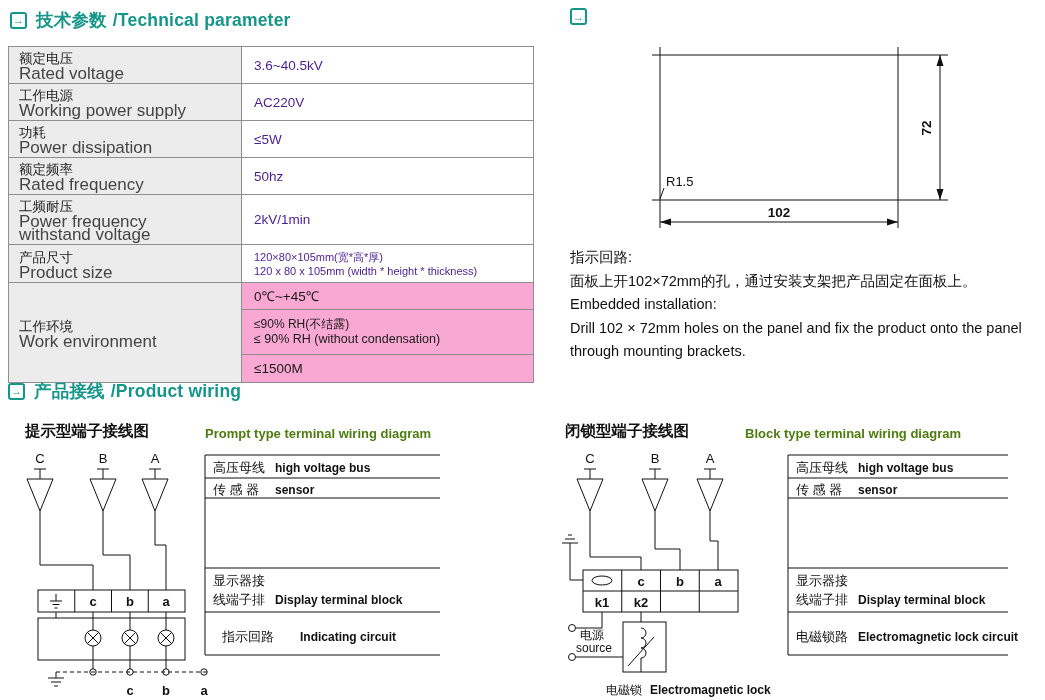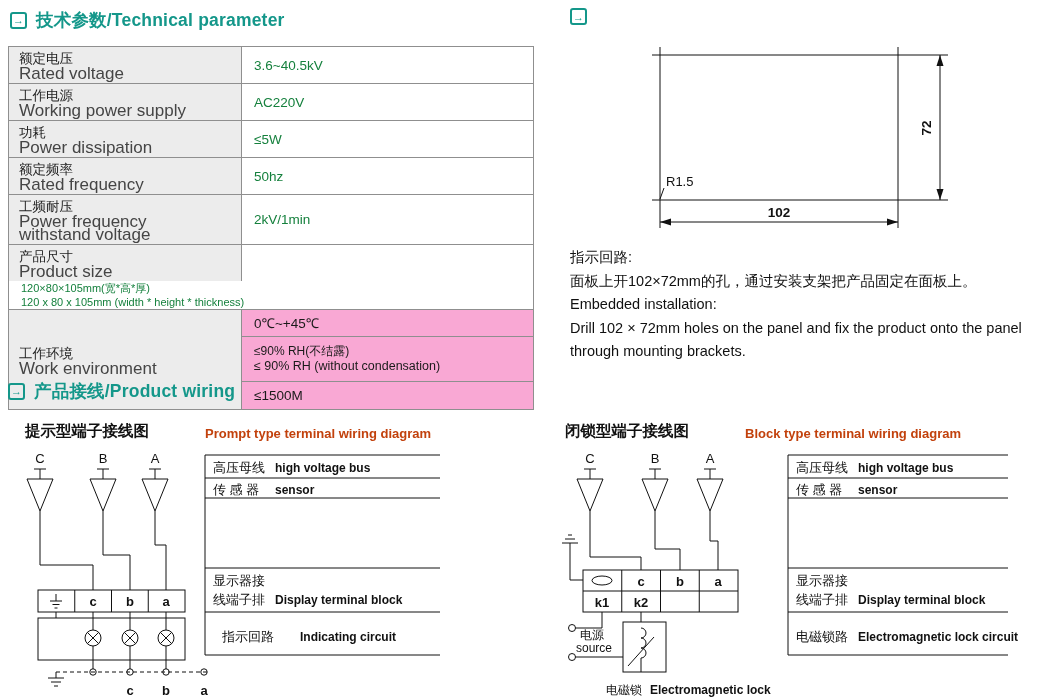--- a/index.html
+++ b/index.html
@@ -6,49 +6,49 @@
   html,body { background:#ffffff; }
   body { font-family:"Liberation Sans", sans-serif; color:#1a1a1a; }
   .page { position:relative; width:1045px; height:700px; background:#fff; overflow:hidden; }
 
   
   .heading { position:absolute; display:flex; align-items:center; gap:9px; }
   .h-icon { width:17px; height:17px; border:2px solid #14978a; border-radius:3px;
             color:#14978a; font-size:11px; font-weight:bold; display:flex;
             align-items:center; justify-content:center; }
   .h-title { color:#14978a; font-weight:bold; font-size:17.5px; letter-spacing:.2px; }
-  .h-title .sp { }
+  .h-title .sp { margin-left:6px; }
 
   
   .ptable { position:absolute; left:8px; top:46px; width:526px; border:1px solid #8f8f8f; }
   .prow { display:flex; border-bottom:1px solid #8f8f8f; min-height:34px; }
   .prow:last-child { border-bottom:none; }
-  .prow.size { min-height:38px;flex-direction:column; }
+  .prow.size { min-height:38px; }
   .pleft { width:233px; background:#ececec; border-right:1px solid #8f8f8f;
            padding:3px 22px 3px 10px; display:flex; flex-direction:column; justify-content:center; }
   .pzh { font-size:13.5px; color:#222; line-height:17px; }
   .pen { font-size:17px; color:#454545; line-height:13px; }
   .pval { flex:1; display:flex; flex-direction:column; justify-content:center;
-          padding-left:12px; font-size:13.5px; color:#15803d; background:#fff; }
+          padding-left:12px; font-size:13.5px; color:#4c1d95; background:#fff; }
   .pval.small { font-size:11px; line-height:14px; }
   .env-val { flex:1; display:flex; flex-direction:column; background:#f9a8d4; }
   .env-sub { border-bottom:1px solid #8f8f8f; display:flex; flex-direction:column;
              justify-content:center; padding-left:12px; font-size:13.5px; }
   .env-sub:last-child { border-bottom:none; }
   .env-sub .l1 { font-size:12px; line-height:15px; }
   .env-sub .l2 { font-size:12.5px; line-height:15px; }
 
   
   .open-svg { position:absolute; left:600px; top:36px; }
   .install { position:absolute; left:570px; top:246px; width:474px;
              font-size:14.5px; line-height:23.5px; color:#101010; }
 
   
   .wt-zh { position:absolute; font-size:15.5px; font-weight:bold; color:#111; }
-  .wt-en { position:absolute; font-size:13px; font-weight:bold; color:#c2410c; }
+  .wt-en { position:absolute; font-size:13px; font-weight:bold; color:#4d7c0f; }
 
   .diag { position:absolute; }
   svg text { font-family:"Liberation Sans", sans-serif; }
   .ln  { stroke:#111; stroke-width:1; fill:none; }
   .lnd { stroke:#111; stroke-width:1; fill:none; stroke-dasharray:4 3; }
   .fz  { fill:#111; stroke:none; }
   .t13 { font-size:13px; fill:#111; }
   .t13b{ font-size:13px; font-weight:bold; fill:#111; }
   .t12b{ font-size:12px; font-weight:bold; fill:#111; }
   .t12 { font-size:12px; fill:#111; }

